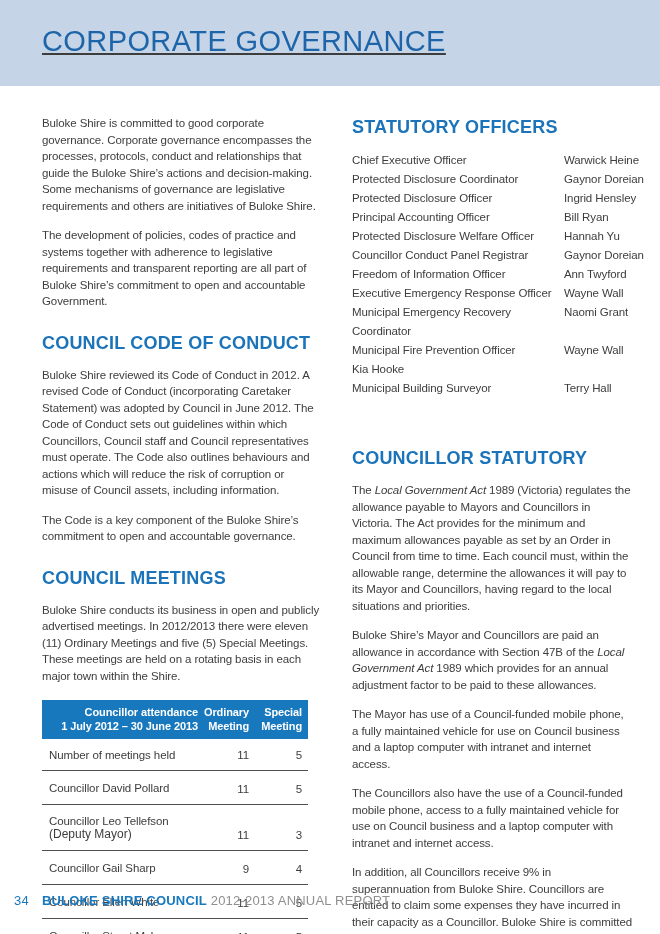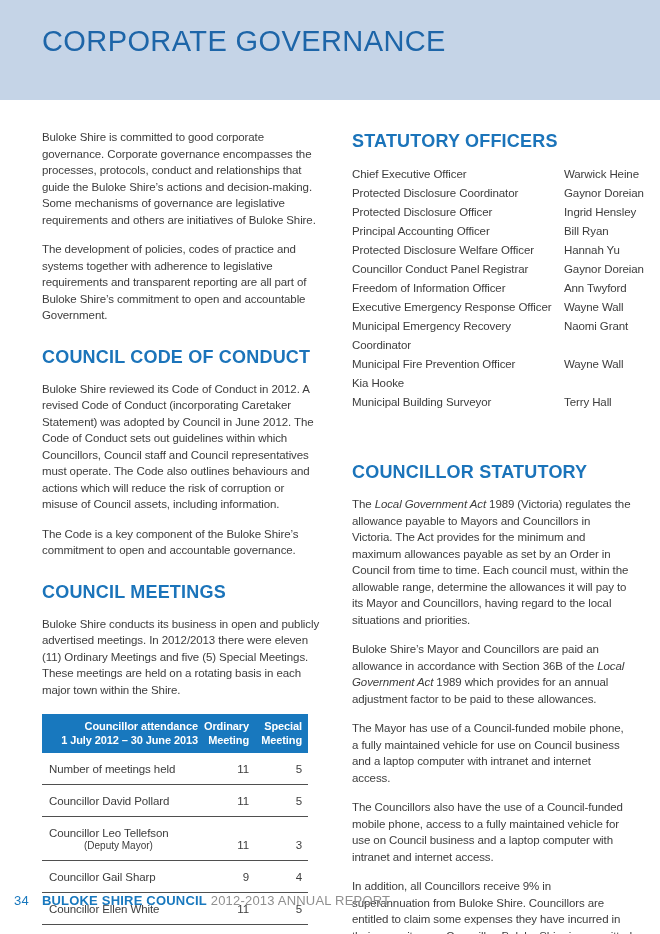--- a/index.html
+++ b/index.html
@@ -11,21 +11,21 @@
     --footer-gray:#8f8f8f;
     --row-border:#4f4f4f;
   }
   *{box-sizing:border-box;}
   html,body{margin:0;padding:0;}
   body{
     width:660px;height:934px;background:#ffffff;position:relative;overflow:hidden;
     font-family:"Liberation Sans",sans-serif;color:var(--body-text);
     letter-spacing:-0.1px;
   }
-  .banner{height:100px;background:var(--banner-bg);}
+  .banner{height:86px;background:var(--banner-bg);text-decoration:underline;}
   .banner h1{
     margin:0;padding:25px 0 0 42px;font-size:29px;font-weight:400;
     color:var(--banner-text);letter-spacing:0.4px;white-space:nowrap;
   }
   .columns{display:flex;gap:32px;padding:29px 28px 0 42px;}
   .col-left{width:278px;flex:none;}
   .col-right{width:280px;flex:none;}
   .body-text{margin:0 0 13px;font-size:11.5px;line-height:16.5px;color:var(--body-text);}
   .body-text em{font-style:italic;}
   .section-heading{
@@ -48,21 +48,21 @@
   }
   .att-table thead th.num{text-align:right;padding-right:6px;padding-left:0;}
   .att-table thead th span{display:block;}
   .att-table tbody td{
     border-bottom:1px solid var(--row-border);font-size:11.5px;color:var(--body-text);
     padding:10px 0 9px;vertical-align:bottom;
   }
   .att-table tbody td:first-child{padding-left:7px;}
   .att-table tbody td.num{text-align:right;padding-right:6px;}
   .summary-row td{color:var(--table-blue);font-weight:400;}
-  .row-suffix{font-size:10px;letter-spacing:0;margin-left:35px;}
+  .row-suffix{font-size:12px;letter-spacing:0;}
   
   .footer{position:absolute;left:14px;bottom:26px;font-size:13px;letter-spacing:0.2px;white-space:nowrap;}
   .footer .page-num{color:var(--table-blue);margin-right:13px;}
   .footer .brand{color:var(--table-blue);font-weight:700;}
   .footer .report{color:var(--footer-gray);}
 </style>
 </head>
 <body>
 
 <div class="page">
@@ -227,21 +227,21 @@
             <span class="officer-name">Terry Hall</span>
           </div>
 
       </div>
 
       <h2 class="section-heading allowances-heading">COUNCILLOR STATUTORY</h2>
       <div>
 
           <p class="body-text"><span>The </span><em>Local Government Act</em><span> 1989 (Victoria) regulates the allowance payable to Mayors and Councillors in Victoria. The Act provides for the minimum and maximum allowances payable as set by an Order in Council from time to time. Each council must, within the allowable range, determine the allowances it will pay to its Mayor and Councillors, having regard to the local situations and priorities.</span></p>
 
-          <p class="body-text"><span>Buloke Shire’s Mayor and Councillors are paid an allowance in accordance with Section 36B of the </span><em>Local Government Act</em><span> 1989 which provides for an annual adjustment factor to be paid to these allowances.</span></p>
+          <p class="body-text"><span>Buloke Shire’s Mayor and Councillors are paid an allowance in accordance with Section 47B of the </span><em>Local Government Act</em><span> 1989 which provides for an annual adjustment factor to be paid to these allowances.</span></p>
 
           <p class="body-text"><span>The Mayor has use of a Council-funded mobile phone, a fully maintained vehicle for use on Council business and a laptop computer with intranet and internet access.</span></p>
 
           <p class="body-text"><span>The Councillors also have the use of a Council-funded mobile phone, access to a fully maintained vehicle for use on Council business and a laptop computer with intranet and internet access.</span></p>
 
           <p class="body-text"><span>In addition, all Councillors receive 9% in superannuation from Buloke Shire. Councillors are entitled to claim some expenses they have incurred in their capacity as a Councillor. Buloke Shire is committed to publishing Councillors’ expenses in the Annual Report to ensure greater transparency to the Buloke community. (Please refer to the following table).</span></p>
 
       </div>
 
     </section>

